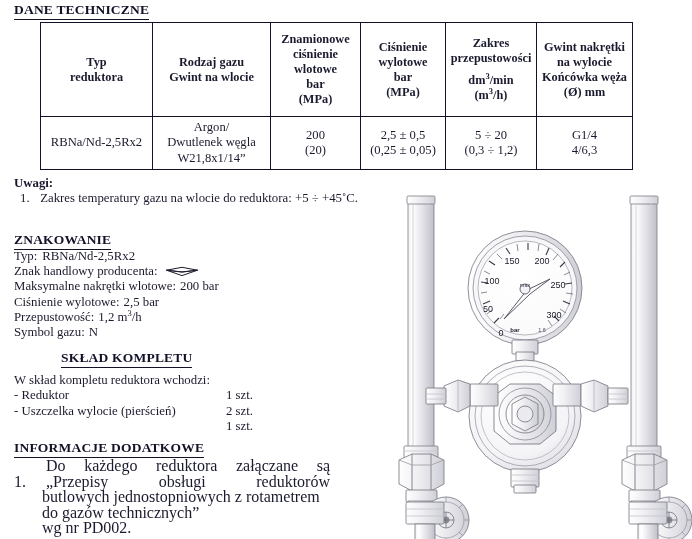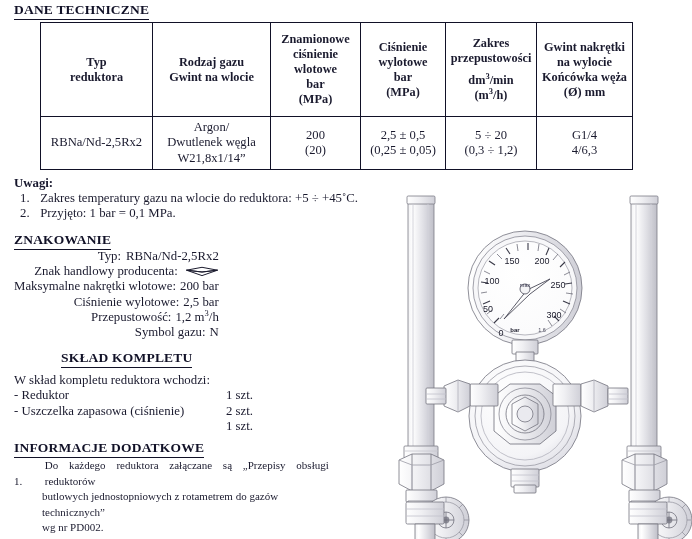--- a/index.html
+++ b/index.html
@@ -73,41 +73,41 @@
     white-space: nowrap;
     color: #16162c;
   }
   .txt.b { font-weight: bold; }
   .notes-list { position: absolute; font-size: 12.8px; line-height: 15px; }
   .notes-list .row { display: block; white-space: nowrap; }
   .notes-list .num { display: inline-block; width: 17px; }
 
   
   .mark-lines { position: absolute; font-size: 12.8px; line-height: 15.2px; }
-  .mark-lines .row { white-space: nowrap; display: flex; align-items: center; justify-content: flex-end; }
+  .mark-lines .row { white-space: nowrap; display: flex; align-items: center; }
 
   
   .logo-mark {
     display: inline-block;
     width: 34px;
     height: 11px;
     margin-left: 7px;
     position: relative;
   }
   .logo-mark svg { display: block; }
 
   
   .kit { position: absolute; font-size: 12.8px; line-height: 15.4px; margin-top: 6px; }
   .kit .krow { position: relative; height: 15.4px; white-space: nowrap; }
   .kit .kqty { position: absolute; left: 212px; top: 0; }
 
   
   .info-par {
     position: absolute;
-    font-size: 11px;
+    font-size: 16px;
     line-height: 15.6px;
     width: 312px;
   }
   .info-par .ir { display: block; white-space: nowrap; }
   .info-par .inum { display: inline-block; width: 28px; }
   .info-par .ind { padding-left: 28px; display: block; }
   .jl {
     display: block;
     width: 284px;
     margin-left: 28px;
@@ -204,24 +204,20 @@
     </table>
   </div>
 
   <div class="txt b" style="left:14px; top:176px;">Uwagi:</div>
 
   <div class="notes-list" style="left:20px; top:191px;">
     <span class="row">
       <span class="num">1.</span>
       <span>Zakres temperatury gazu na wlocie do reduktora: +5 ÷ +45˚C.</span>
     </span>
-    <span class="row">
-      <span class="num">2.</span>
-      <span>Przyjęto: 1 bar = 0,1 MPa.</span>
-    </span>
   </div>
 
   <div class="sect-head" style="left:14px; top:232px;">
     <span class="u">ZNAKOWANIE</span>
   </div>
 
   <div class="mark-lines" style="left:14px; top:249px;">
     <div class="row">
       <span>Typ:</span>
       <span style="width:5px; display:inline-block;"></span>
@@ -269,21 +265,21 @@
     <span class="u">SKŁAD KOMPLETU</span>
   </div>
 
   <div class="kit" style="left:14px; top:367px;">
     <div class="krow">W skład kompletu reduktora wchodzi:</div>
     <div class="krow">
       <span>- Reduktor</span>
       <span class="kqty">1 szt.</span>
     </div>
     <div class="krow">
-      <span>- Uszczelka zapasowa (ciśnienie)</span>
+      <span>- Uszczelka wylocie (pierścień)</span>
       <span class="kqty">2 szt.</span>
     </div>
     <div class="krow">
       <span class="kqty">1 szt.</span>
     </div>
   </div>
 
   <div class="sect-head" style="left:14px; top:440px;">
     <span class="u">INFORMACJE DODATKOWE</span>
   </div>

